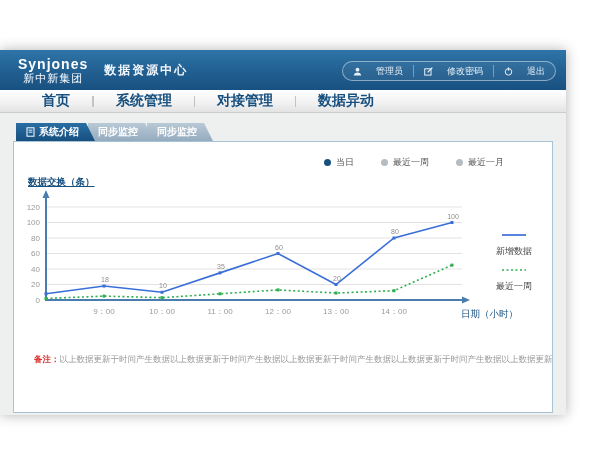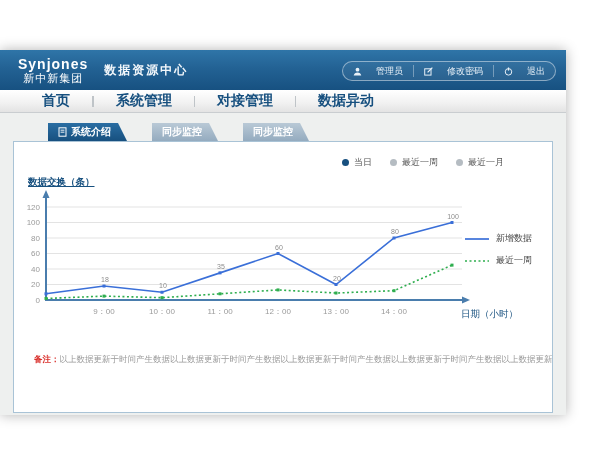--- a/index.html
+++ b/index.html
@@ -36,40 +36,40 @@
   }
   .nav-item{font-size:14px;font-weight:bold;color:#17507f;padding:0 22px;cursor:pointer;text-decoration:none;}
   .nav-sep{width:1px;height:11px;background:#bfc4c8;}
   
   .page-body{position:relative;height:302px;background:#eef0ef;}
   .tab-bar{position:absolute;left:16px;top:10px;display:flex;height:18px;}
   .tab{
     position:relative;height:18px;display:flex;align-items:center;gap:4px;
     padding:0 16px 0 10px;margin-right:-7px;font-size:10px;font-weight:bold;color:#ffffff;
     background:linear-gradient(180deg,#b9c9d6 0%,#94abbf 100%);
-    clip-path:polygon(0 0,calc(100% - 9px) 0,100% 100%,0 100%);cursor:pointer;margin-left:32px;
+    clip-path:polygon(0 0,calc(100% - 9px) 0,100% 100%,0 100%);cursor:pointer;
   }
   .tab.active{background:linear-gradient(180deg,#2a6ea3 0%,#17507f 100%);z-index:2;}
   .panel{
     position:absolute;left:13px;top:28px;width:538px;height:270px;
     background:#ffffff;border:1px solid #a9c3d6;
   }
   
-  .range-filter{position:absolute;top:14px;right:48px;display:flex;gap:18px;align-items:flex-start;}
+  .range-filter{position:absolute;top:14px;right:48px;display:flex;gap:27px;align-items:flex-start;}
   .radio-item{display:flex;align-items:center;gap:5px;cursor:pointer;}
   .radio-dot{width:7px;height:7px;border-radius:50%;background:#b5bcc2;display:inline-block;}
   .radio-dot.sel{background:#17507f;}
   .radio-item span.rlabel{font-size:9px;color:#555;}
   .y-axis-title{position:absolute;left:14px;top:34px;font-size:9.5px;font-weight:bold;color:#17507f;text-decoration:underline;}
   .x-axis-title{position:absolute;right:34px;top:166px;font-size:9.5px;font-weight:normal;color:#17507f;}
   .chart-wrap{position:absolute;left:0;top:46px;}
   svg text.tick{font-size:8px;fill:#9a9a9a;font-family:"Liberation Sans","DejaVu Sans",sans-serif;}
   svg text.plabel{font-size:7px;fill:#8d8d8d;font-family:"Liberation Sans","DejaVu Sans",sans-serif;}
   .chart-legend{position:absolute;right:20px;top:90px;display:flex;flex-direction:column;gap:9px;}
-  .legend-row{display:flex;align-items:center;gap:7px;}
+  .legend-row{display:flex;align-items:center;gap:7px;flex-direction:column;}
   .legend-text{font-size:9px;color:#444;}
   .footer-note{
     position:absolute;left:0;right:0;top:212px;text-align:center;
     font-size:8.5px;color:#9a9a9a;padding:0 20px;white-space:nowrap;overflow:hidden;
   }
   .footer-note .pfx{color:#d9302c;font-weight:bold;}
 </style>
 </head>
 <body>
 

